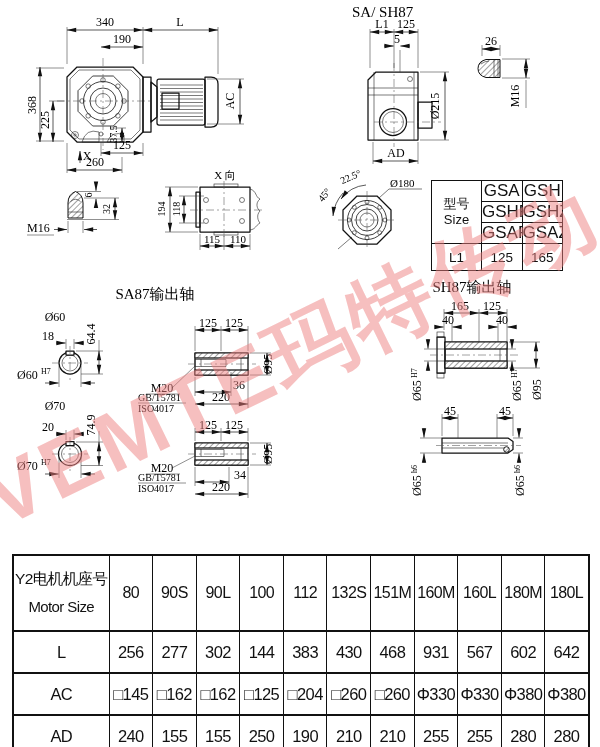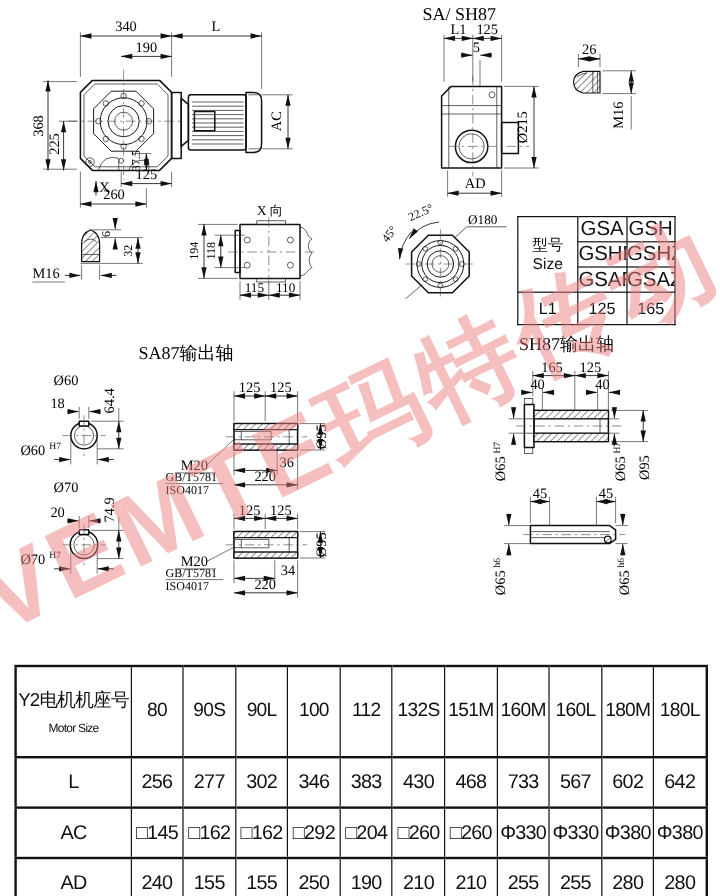--- a/index.html
+++ b/index.html
@@ -26,21 +26,21 @@
   .model-table td{border:1px solid #111;font-size:17px;height:13px;}
   .model-table td.mh{font-size:13px;line-height:1.25;}
   .model-table tr.l1 td{height:26px;font-size:13.5px;}
   .motor-table{position:absolute;left:12px;top:554px;width:576px;height:204px;
       font-family:"Liberation Sans","DejaVu Sans",sans-serif;border:2.5px solid #111;padding-left:15px;}
   .motor-table td{border:1.1px solid #111;border-top-width:2px;border-bottom-width:2px;
       font-size:16px;letter-spacing:-0.6px;}
   .motor-table tr.hrow td{height:74px;}
   .motor-table tr.vrow td{height:40px;font-size:16.5px;}
   .motor-table td.lab div{line-height:1.9;}
-  .hcn{font-size:15.5px;} .hen{font-size:10px;}
+  .hcn{font-size:15.5px;} .hen{font-size:15px;}
   
   .watermark{position:absolute;left:-10px;top:460px;font-size:84px;line-height:1;font-weight:bold;
      white-space:nowrap;color:rgba(238,128,128,0.50);letter-spacing:5px;
      transform:rotate(-26deg);transform-origin:0 50%;pointer-events:none;z-index:5;
      font-family:"Liberation Sans","DejaVu Sans",sans-serif;}
 </style>
 </head>
 <body>
 
 <div id="page">
@@ -395,35 +395,35 @@
     <td>160M</td>
     <td>160L</td>
     <td>180M</td>
     <td>180L</td>
   </tr>
   <tr class="vrow">
     <td class="lab">L</td>
     <td>256</td>
     <td>277</td>
     <td>302</td>
-    <td>346</td>
+    <td>144</td>
     <td>383</td>
     <td>430</td>
     <td>468</td>
-    <td>733</td>
+    <td>931</td>
     <td>567</td>
     <td>602</td>
     <td>642</td>
   </tr>
   <tr class="vrow">
     <td class="lab">AC</td>
     <td>□145</td>
     <td>□162</td>
     <td>□162</td>
-    <td>□292</td>
+    <td>□125</td>
     <td>□204</td>
     <td>□260</td>
     <td>□260</td>
     <td>Φ330</td>
     <td>Φ330</td>
     <td>Φ380</td>
     <td>Φ380</td>
   </tr>
   <tr class="vrow">
     <td class="lab">AD</td>

